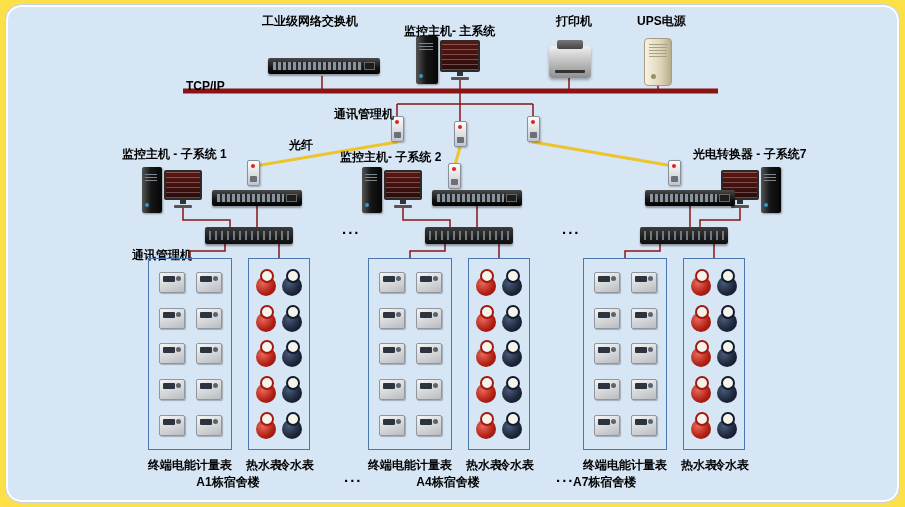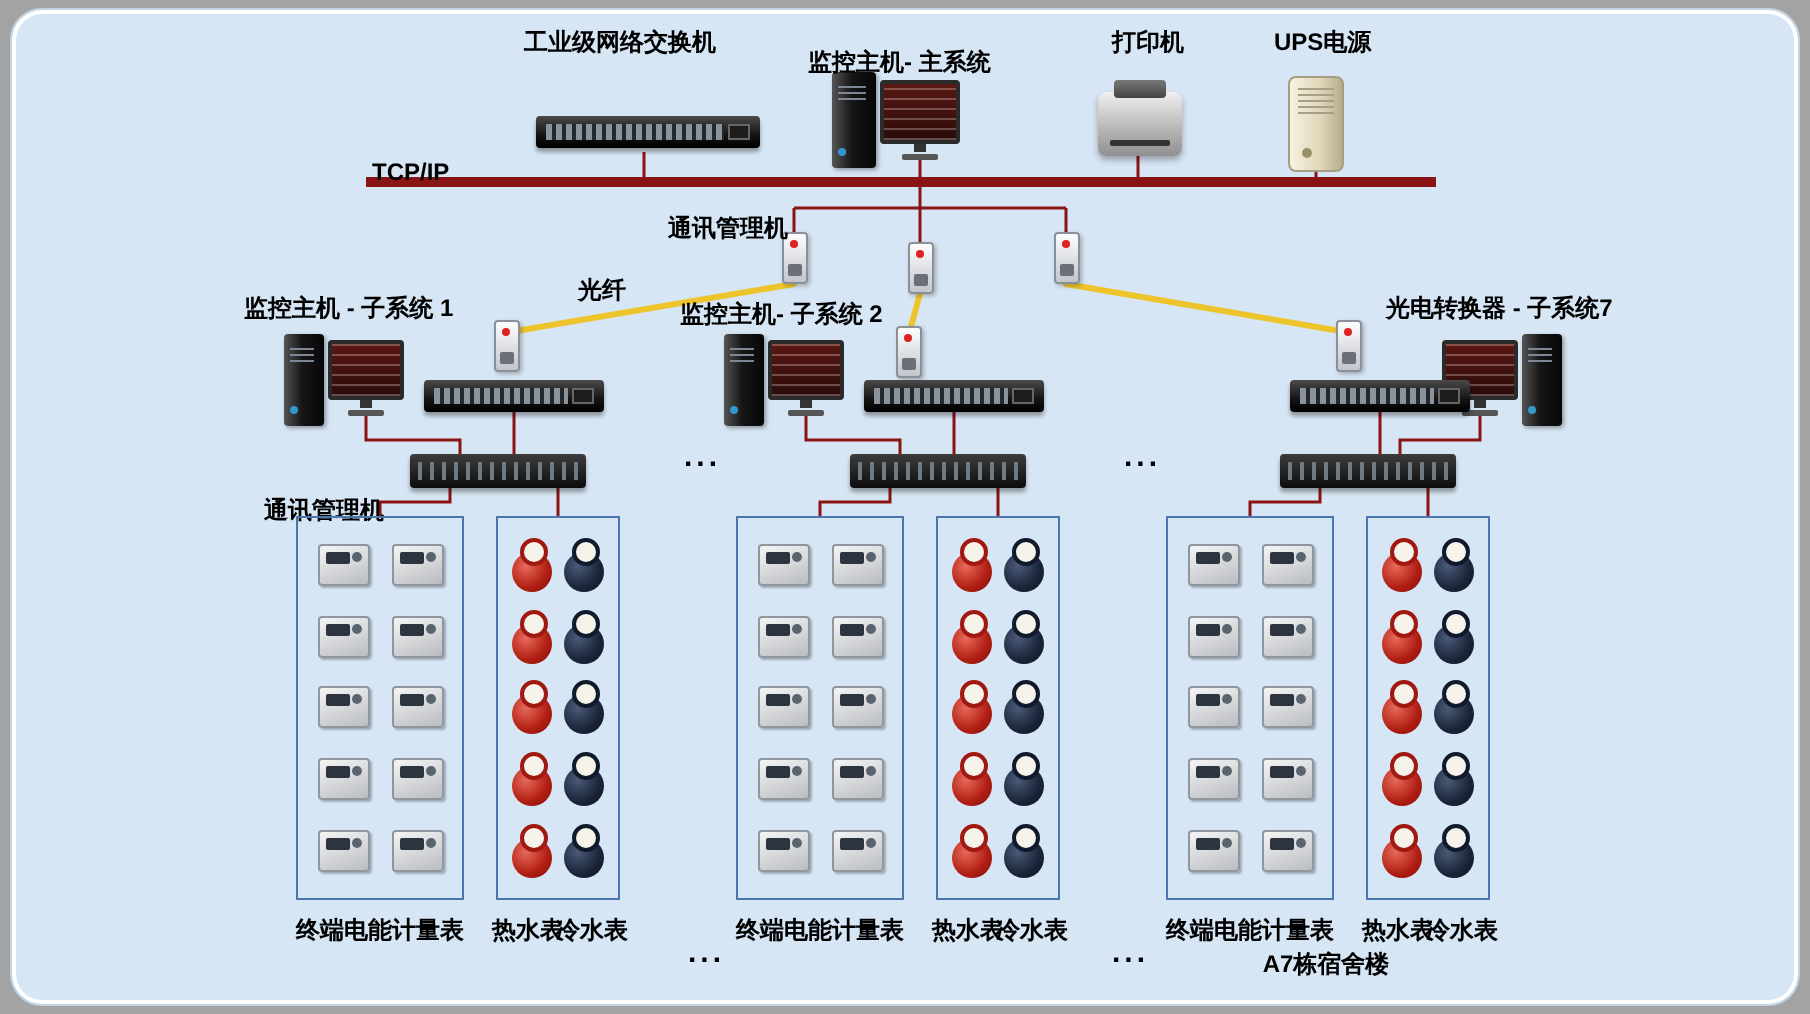--- a/index.html
+++ b/index.html
@@ -1,21 +1,21 @@
 <!DOCTYPE html>
 <html style="--boxBorder: #4a77ad; --panelBg: #d7e6f4;"><head>
 <meta charset="utf-8">
 <style>
   :root{
     --boxBorder:#4a77ad;
     --panelBg:#d7e6f4;
   }
   *{box-sizing:border-box;}
   body{margin:0;background:#fff;font-family:"Liberation Sans","DejaVu Sans",sans-serif;}
-  .canvas{position:relative;width:905px;height:507px;overflow:hidden;background:#a3a3a3;}
+  .canvas{position:relative;width:905px;height:507px;overflow:hidden;background:#fde047;}
   .panel{position:absolute;left:5px;top:4px;right:5px;bottom:4px;background:var(--panelBg);
          border:1px solid #c2d4e6;border-radius:16px;box-shadow:inset 0 0 0 2px #fff;}
   svg.wires{position:absolute;left:0;top:0;z-index:1;}
   .lbl{position:absolute;z-index:3;font-size:12px;font-weight:bold;color:#000;white-space:nowrap;line-height:14px;}
   .dots{position:absolute;z-index:3;font-size:15px;font-weight:bold;letter-spacing:2px;color:#000;}
 
   
   .dev{position:absolute;z-index:2;}
   .switch-rack{background:linear-gradient(#4a4a4a,#141414 60%,#000);border-radius:2px;box-shadow:0 2px 2px rgba(0,0,0,.35);}
   .switch-rack::before{content:"";position:absolute;left:5px;right:18px;top:4px;height:8px;
@@ -139,20 +139,21 @@
         <div class="water-meter hot"></div>
         <div class="water-meter cold"></div>
         <div class="water-meter hot"></div>
         <div class="water-meter cold"></div>
         <div class="water-meter hot"></div>
         <div class="water-meter cold"></div>
       </div>
     <div class="lbl" style="left:18px;top:313px;width:108px;text-align:center">终端电能计量表</div>
     <div class="lbl" style="left:126px;top:313px;width:40px;text-align:center">热水表</div>
     <div class="lbl" style="left:158px;top:313px;width:40px;text-align:center">冷水表</div>
+    <div class="lbl" style="left:20px;top:330px;width:180px;text-align:center">A1栋宿舍楼</div>
   </div>
 
   <div class="group" style="left:338px">
     <div class="lbl" style="left:2px;top:5px">监控主机- 子系统 2</div>
     <div class="dev tower" style="left:24px;top:22px;width:20px;height:46px"></div>
     <div class="dev monitor" style="left:46px;top:25px;width:38px;height:30px"></div>
     <div class="dev stand" style="left:56px;top:55px"></div>
     <div class="dev converter" style="left:110px;top:18px"></div>
     <div class="dev switch-rack" style="left:94px;top:45px;width:90px;height:16px"></div>
     <div class="dev comm-rack" style="left:87px;top:82px;width:88px;height:17px"></div>
@@ -176,20 +177,21 @@
         <div class="water-meter hot"></div>
         <div class="water-meter cold"></div>
         <div class="water-meter hot"></div>
         <div class="water-meter cold"></div>
         <div class="water-meter hot"></div>
         <div class="water-meter cold"></div>
       </div>
     <div class="lbl" style="left:18px;top:313px;width:108px;text-align:center">终端电能计量表</div>
     <div class="lbl" style="left:126px;top:313px;width:40px;text-align:center">热水表</div>
     <div class="lbl" style="left:158px;top:313px;width:40px;text-align:center">冷水表</div>
+    <div class="lbl" style="left:20px;top:330px;width:180px;text-align:center">A4栋宿舍楼</div>
   </div>
 
   <div class="group" style="left:553px">
     <div class="lbl" style="left:140px;top:2px">光电转换器 - 子系统7</div>
     <div class="dev tower" style="left:208px;top:22px;width:20px;height:46px"></div>
     <div class="dev monitor" style="left:168px;top:25px;width:38px;height:30px"></div>
     <div class="dev stand" style="left:178px;top:55px"></div>
     <div class="dev converter" style="left:115px;top:15px"></div>
     <div class="dev switch-rack" style="left:92px;top:45px;width:90px;height:16px"></div>
     <div class="dev comm-rack" style="left:87px;top:82px;width:88px;height:17px"></div>
@@ -213,15 +215,15 @@
         <div class="water-meter hot"></div>
         <div class="water-meter cold"></div>
         <div class="water-meter hot"></div>
         <div class="water-meter cold"></div>
         <div class="water-meter hot"></div>
         <div class="water-meter cold"></div>
       </div>
     <div class="lbl" style="left:18px;top:313px;width:108px;text-align:center">终端电能计量表</div>
     <div class="lbl" style="left:126px;top:313px;width:40px;text-align:center">热水表</div>
     <div class="lbl" style="left:158px;top:313px;width:40px;text-align:center">冷水表</div>
-    <div class="lbl" style="left:20px;top:330px;width:180px;text-align:center">A7栋宿舍楼</div>
+    <div class="lbl" style="left:20px;top:330px;width:180px;">A7栋宿舍楼</div>
   </div>
 </div>
 
 </body></html>

